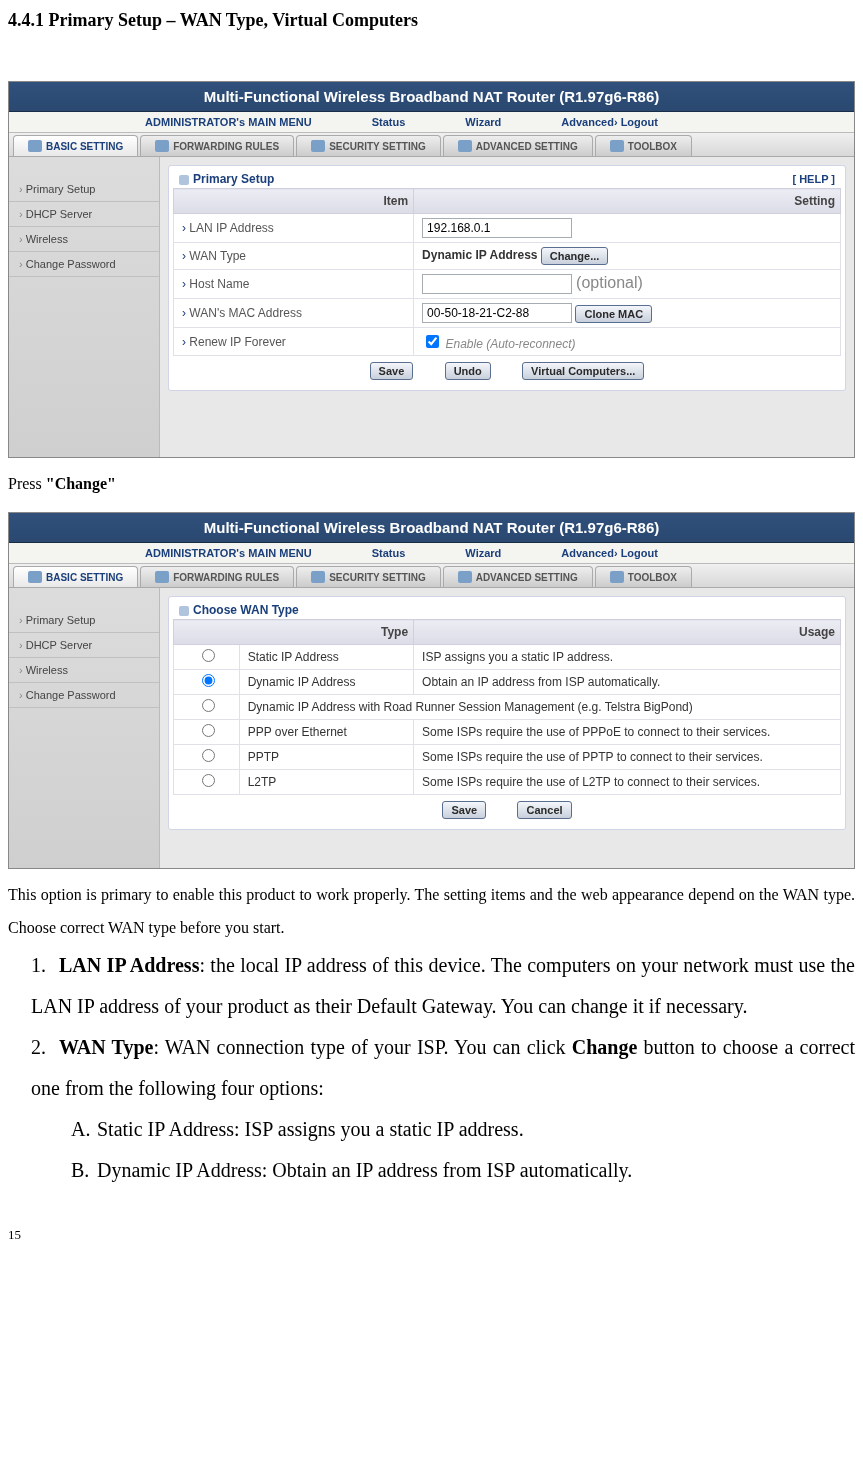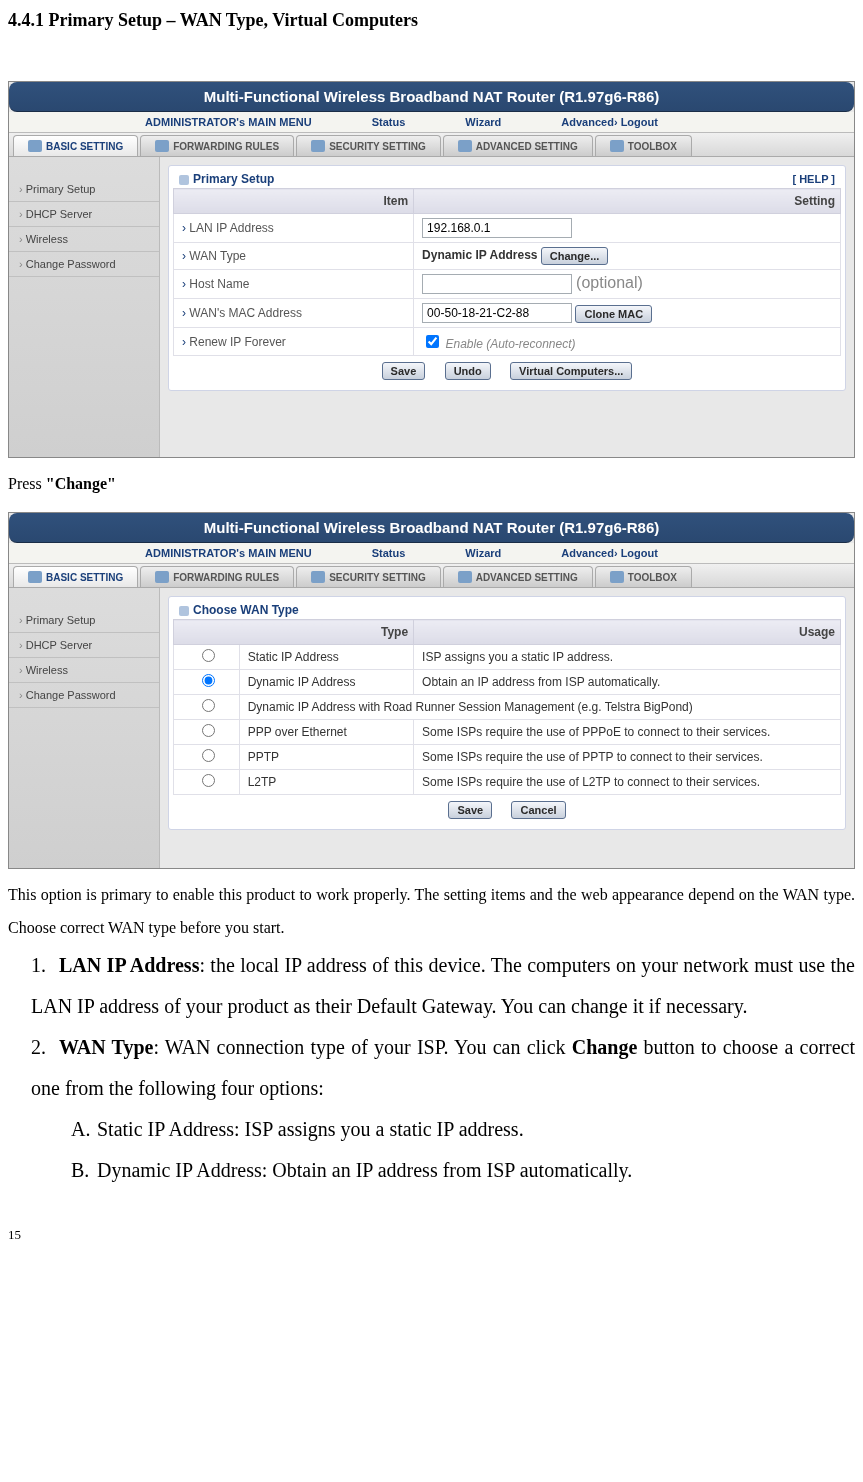--- a/index.html
+++ b/index.html
@@ -25,21 +25,20 @@
     margin-bottom: 10px;
   }
   .shot-header {
     background: linear-gradient(#30517c, #2a4870);
     color: #fff;
     padding: 6px;
     text-align: center;
     font-weight: bold;
     font-size: 15px;
     border-bottom: 1px solid #1a2d47;
-    border-radius: 8px;
   }
   .shot-menubar {
     background: #f4f4f0;
     border-bottom: 1px solid #bbb;
     padding: 4px 6px;
     display: flex;
     align-items: center;
     justify-content: center;
     color: #1a3f7a;
     font-weight: bold;
@@ -169,21 +168,21 @@
     font-weight: bold;
     font-size: 11px;
     padding: 2px 8px;
     border-radius: 3px;
     vertical-align: middle;
   }
   .btn-row {
     text-align: center;
     padding: 6px 0;
   }
-  .btn-row .ui-btn { margin: 0 8px; }
+  .btn-row .ui-btn { margin: 0 14px; }
   .optional-note {
     color: #888;
     font-size: 16px;
     margin-left: 4px;
   }
   .instr {
     font-size: 16px;
     line-height: 2;
     margin: 6px 0 12px 0;
   }

